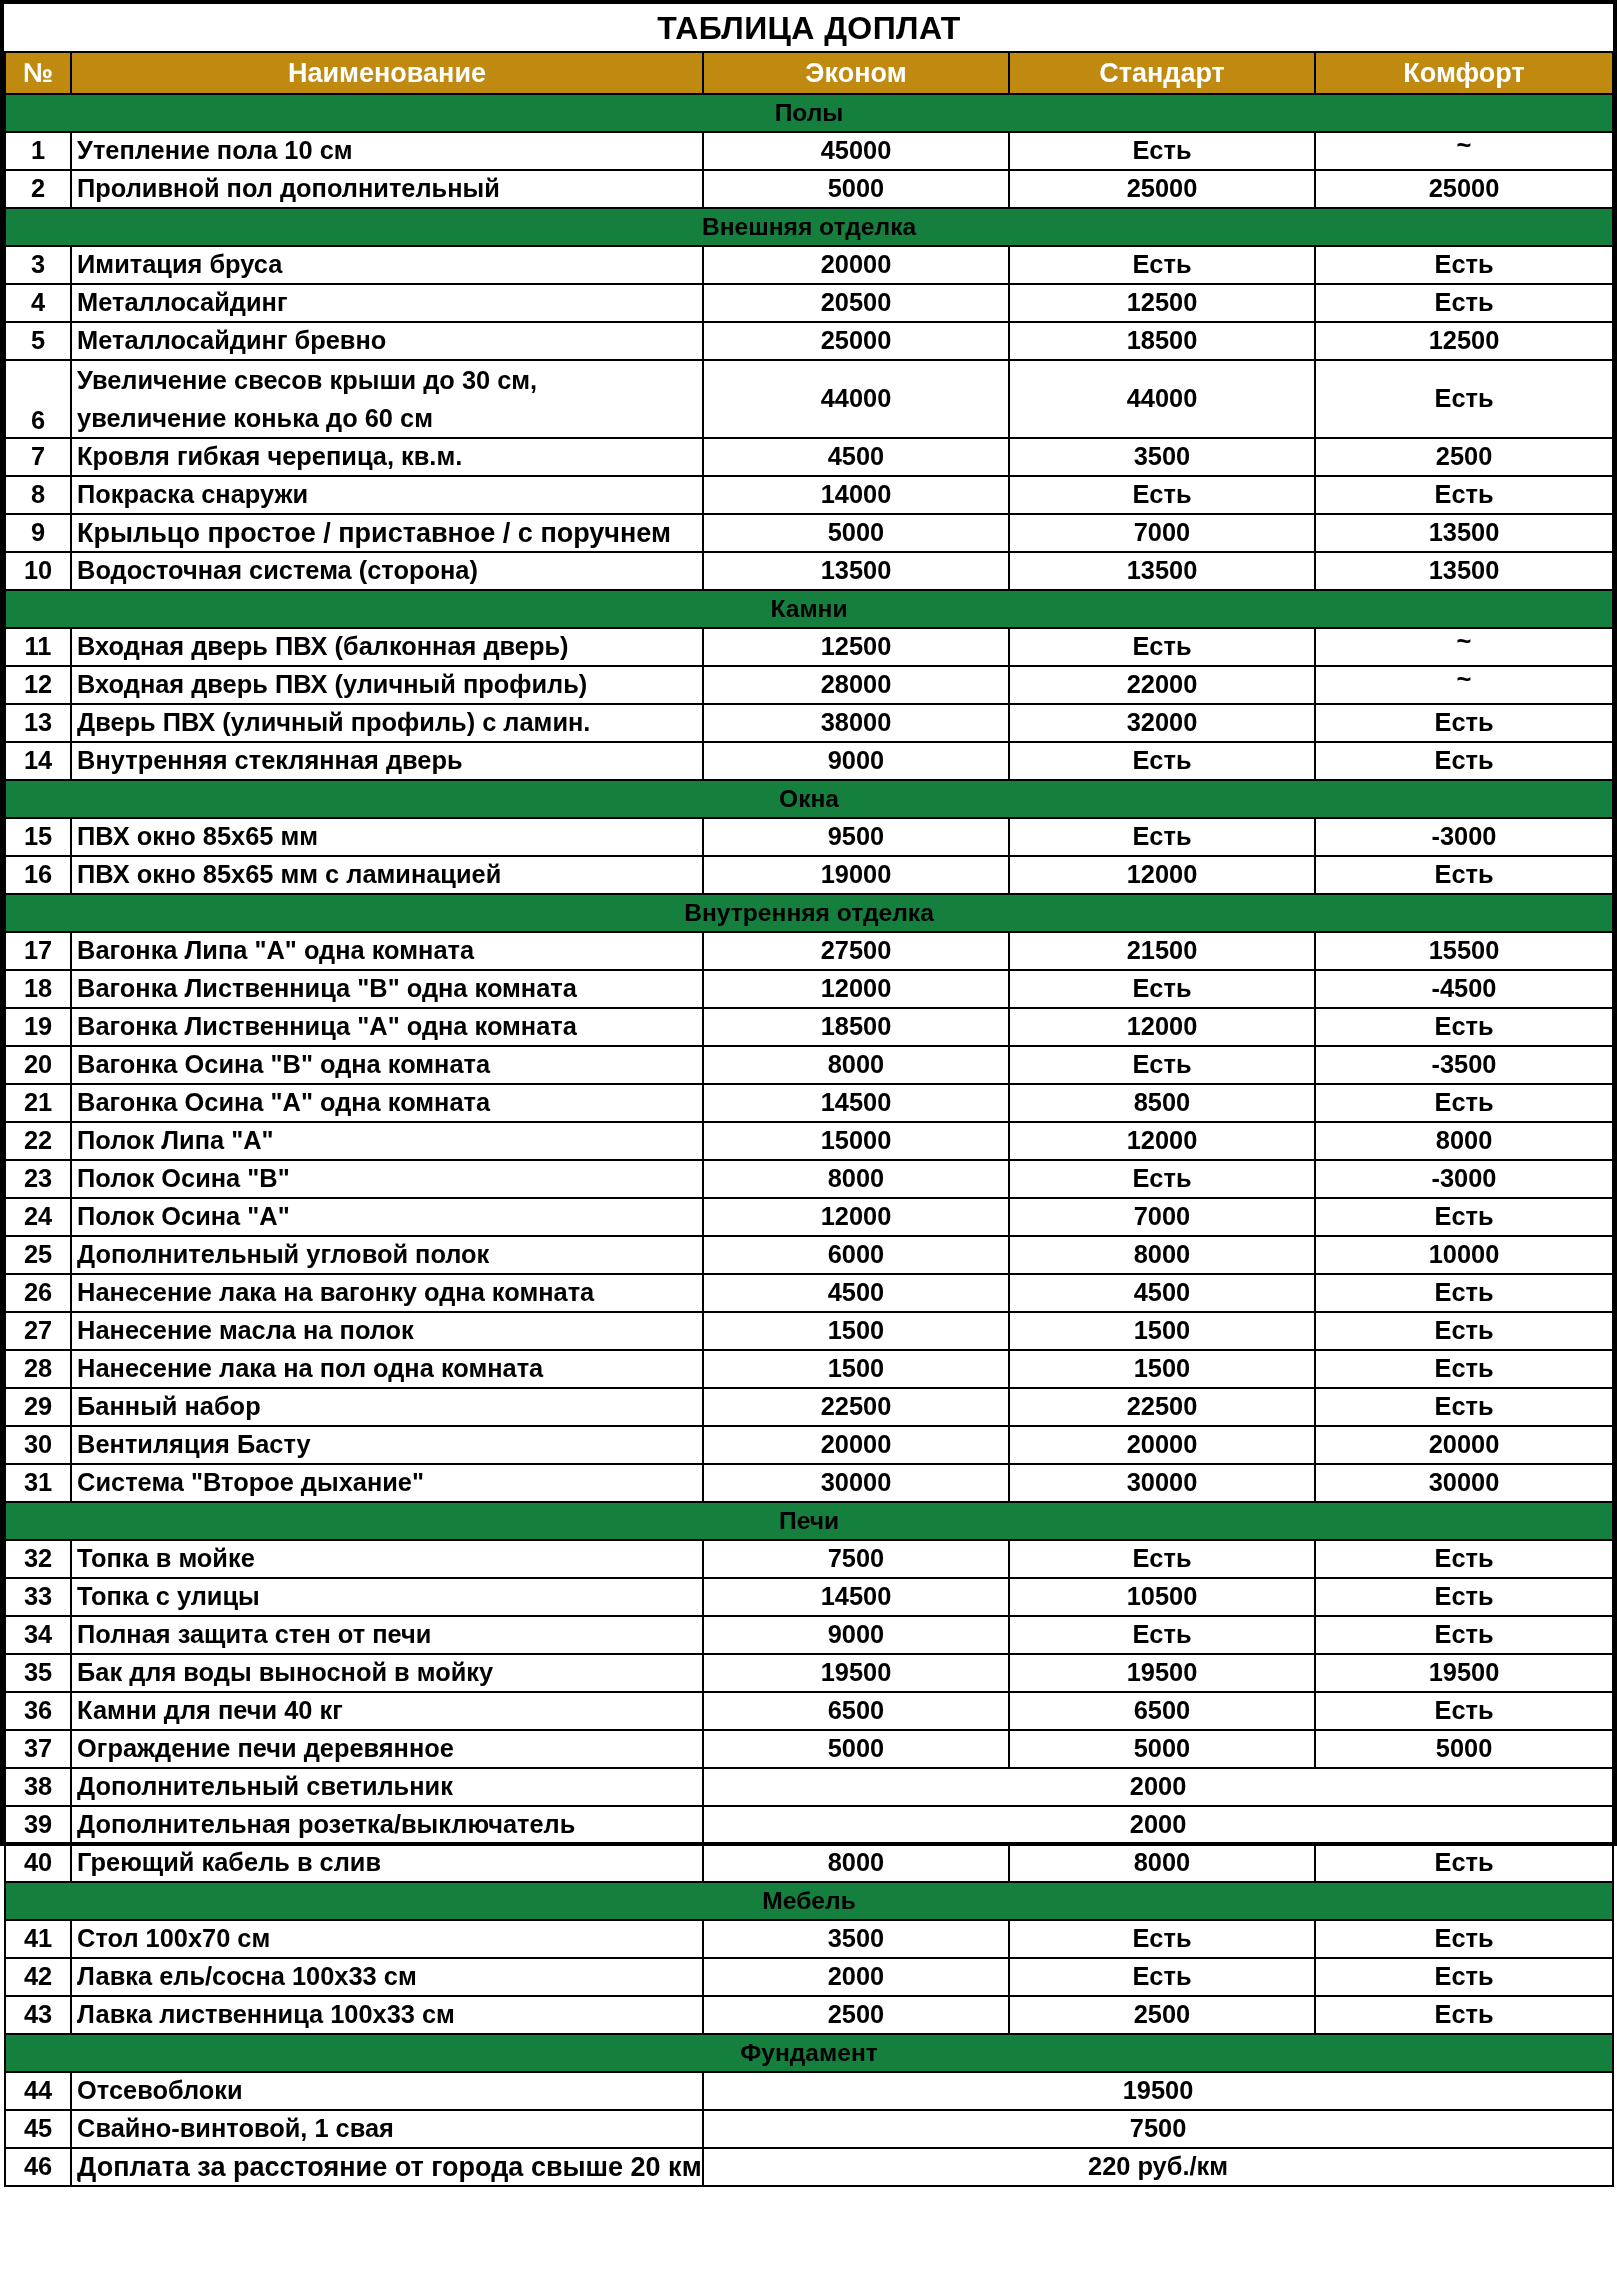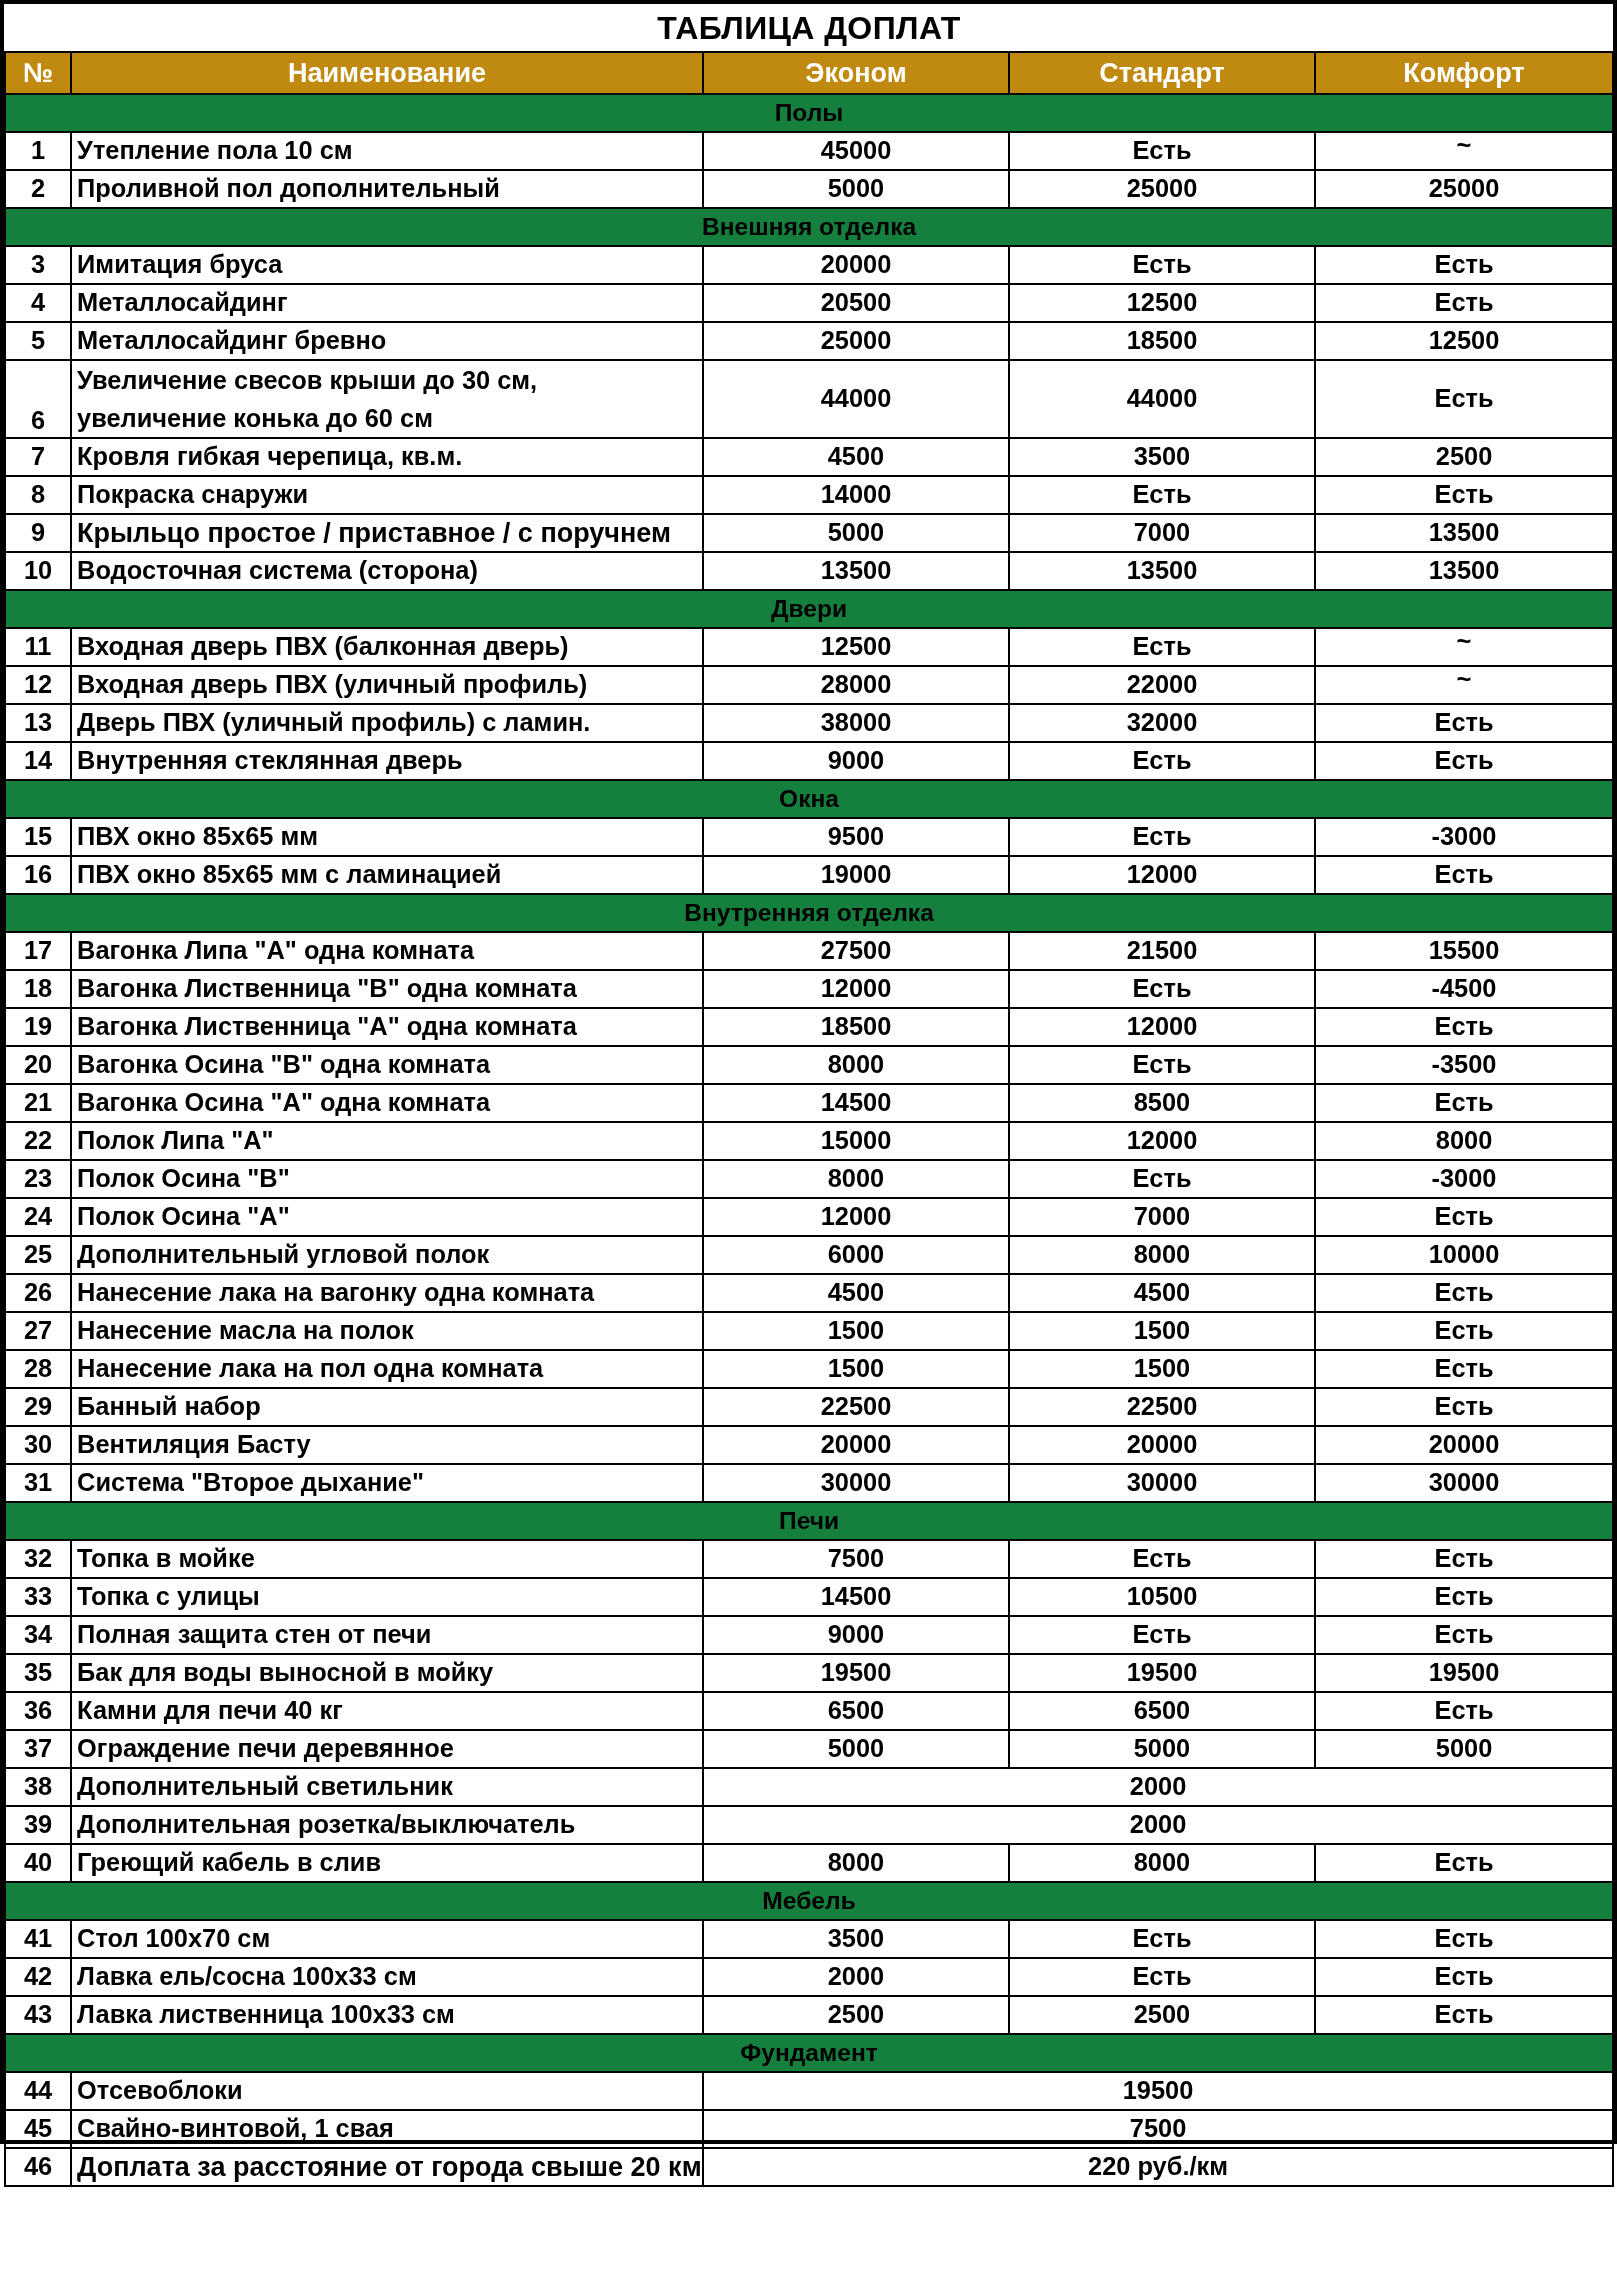--- a/index.html
+++ b/index.html
@@ -3,21 +3,21 @@
 <meta charset="utf-8">
 <style>
   html, body { margin: 0; padding: 0; background: #ffffff; }
   body {
     width: 1617px; height: 2273px; overflow: hidden;
     font-family: "Liberation Sans", sans-serif;
     color: #000;
   }
   .frame {
     position: absolute; left: 0; top: 0;
-    width: 1617px; height: 2144px;
+    width: 1617px; height: 1846px;
     box-sizing: border-box;
     border: 4.2px solid #000;
     background: #fff;
   }
   table {
     border-collapse: collapse;
     width: 100%;
     table-layout: fixed;
   }
   td, th {
@@ -164,21 +164,21 @@
           <td class="val">13500</td>
         </tr>
         <tr class="item-row">
           <td class="num">10</td>
           <td class="name">Водосточная система (сторона)</td>
           <td class="val">13500</td>
           <td class="val">13500</td>
           <td class="val">13500</td>
         </tr>
         <tr class="section-row">
-          <td colspan="5">Двери</td>
+          <td colspan="5">Камни</td>
         </tr>
         <tr class="item-row">
           <td class="num">11</td>
           <td class="name">Входная дверь ПВХ (балконная дверь)</td>
           <td class="val">12500</td>
           <td class="val">Есть</td>
           <td class="val"><span class="tilde">~</span></td>
         </tr>
         <tr class="item-row">
           <td class="num">12</td>

